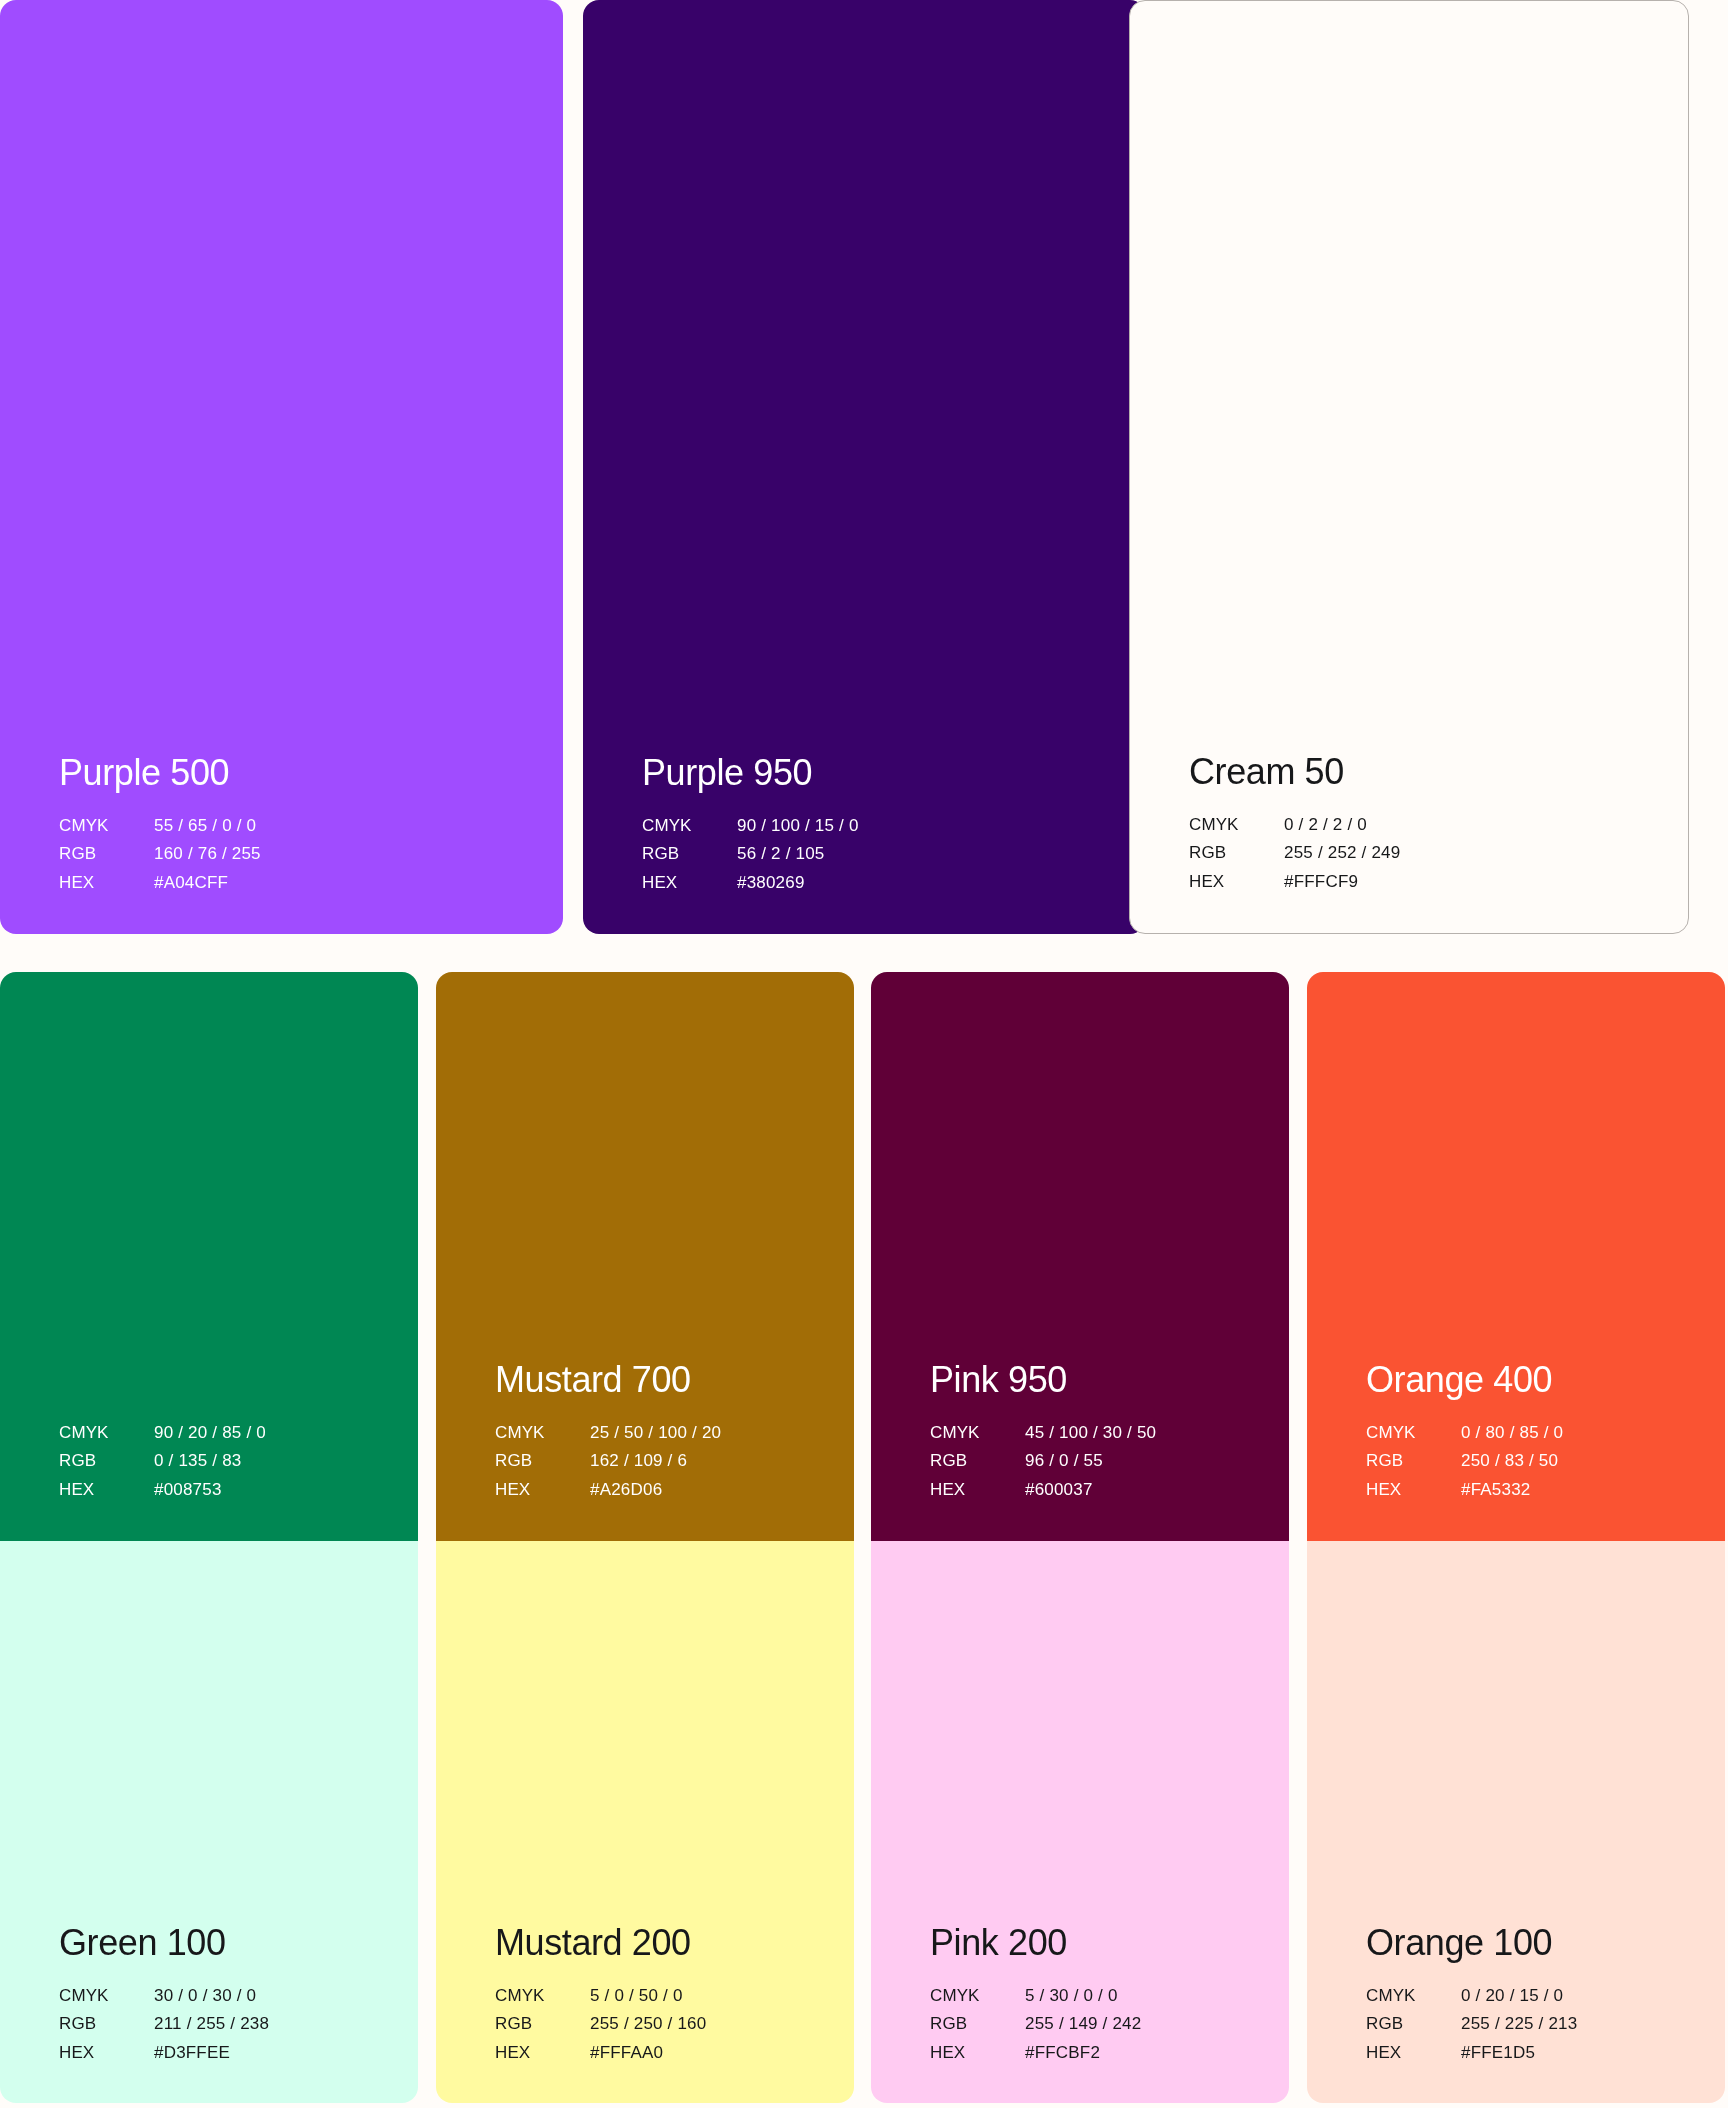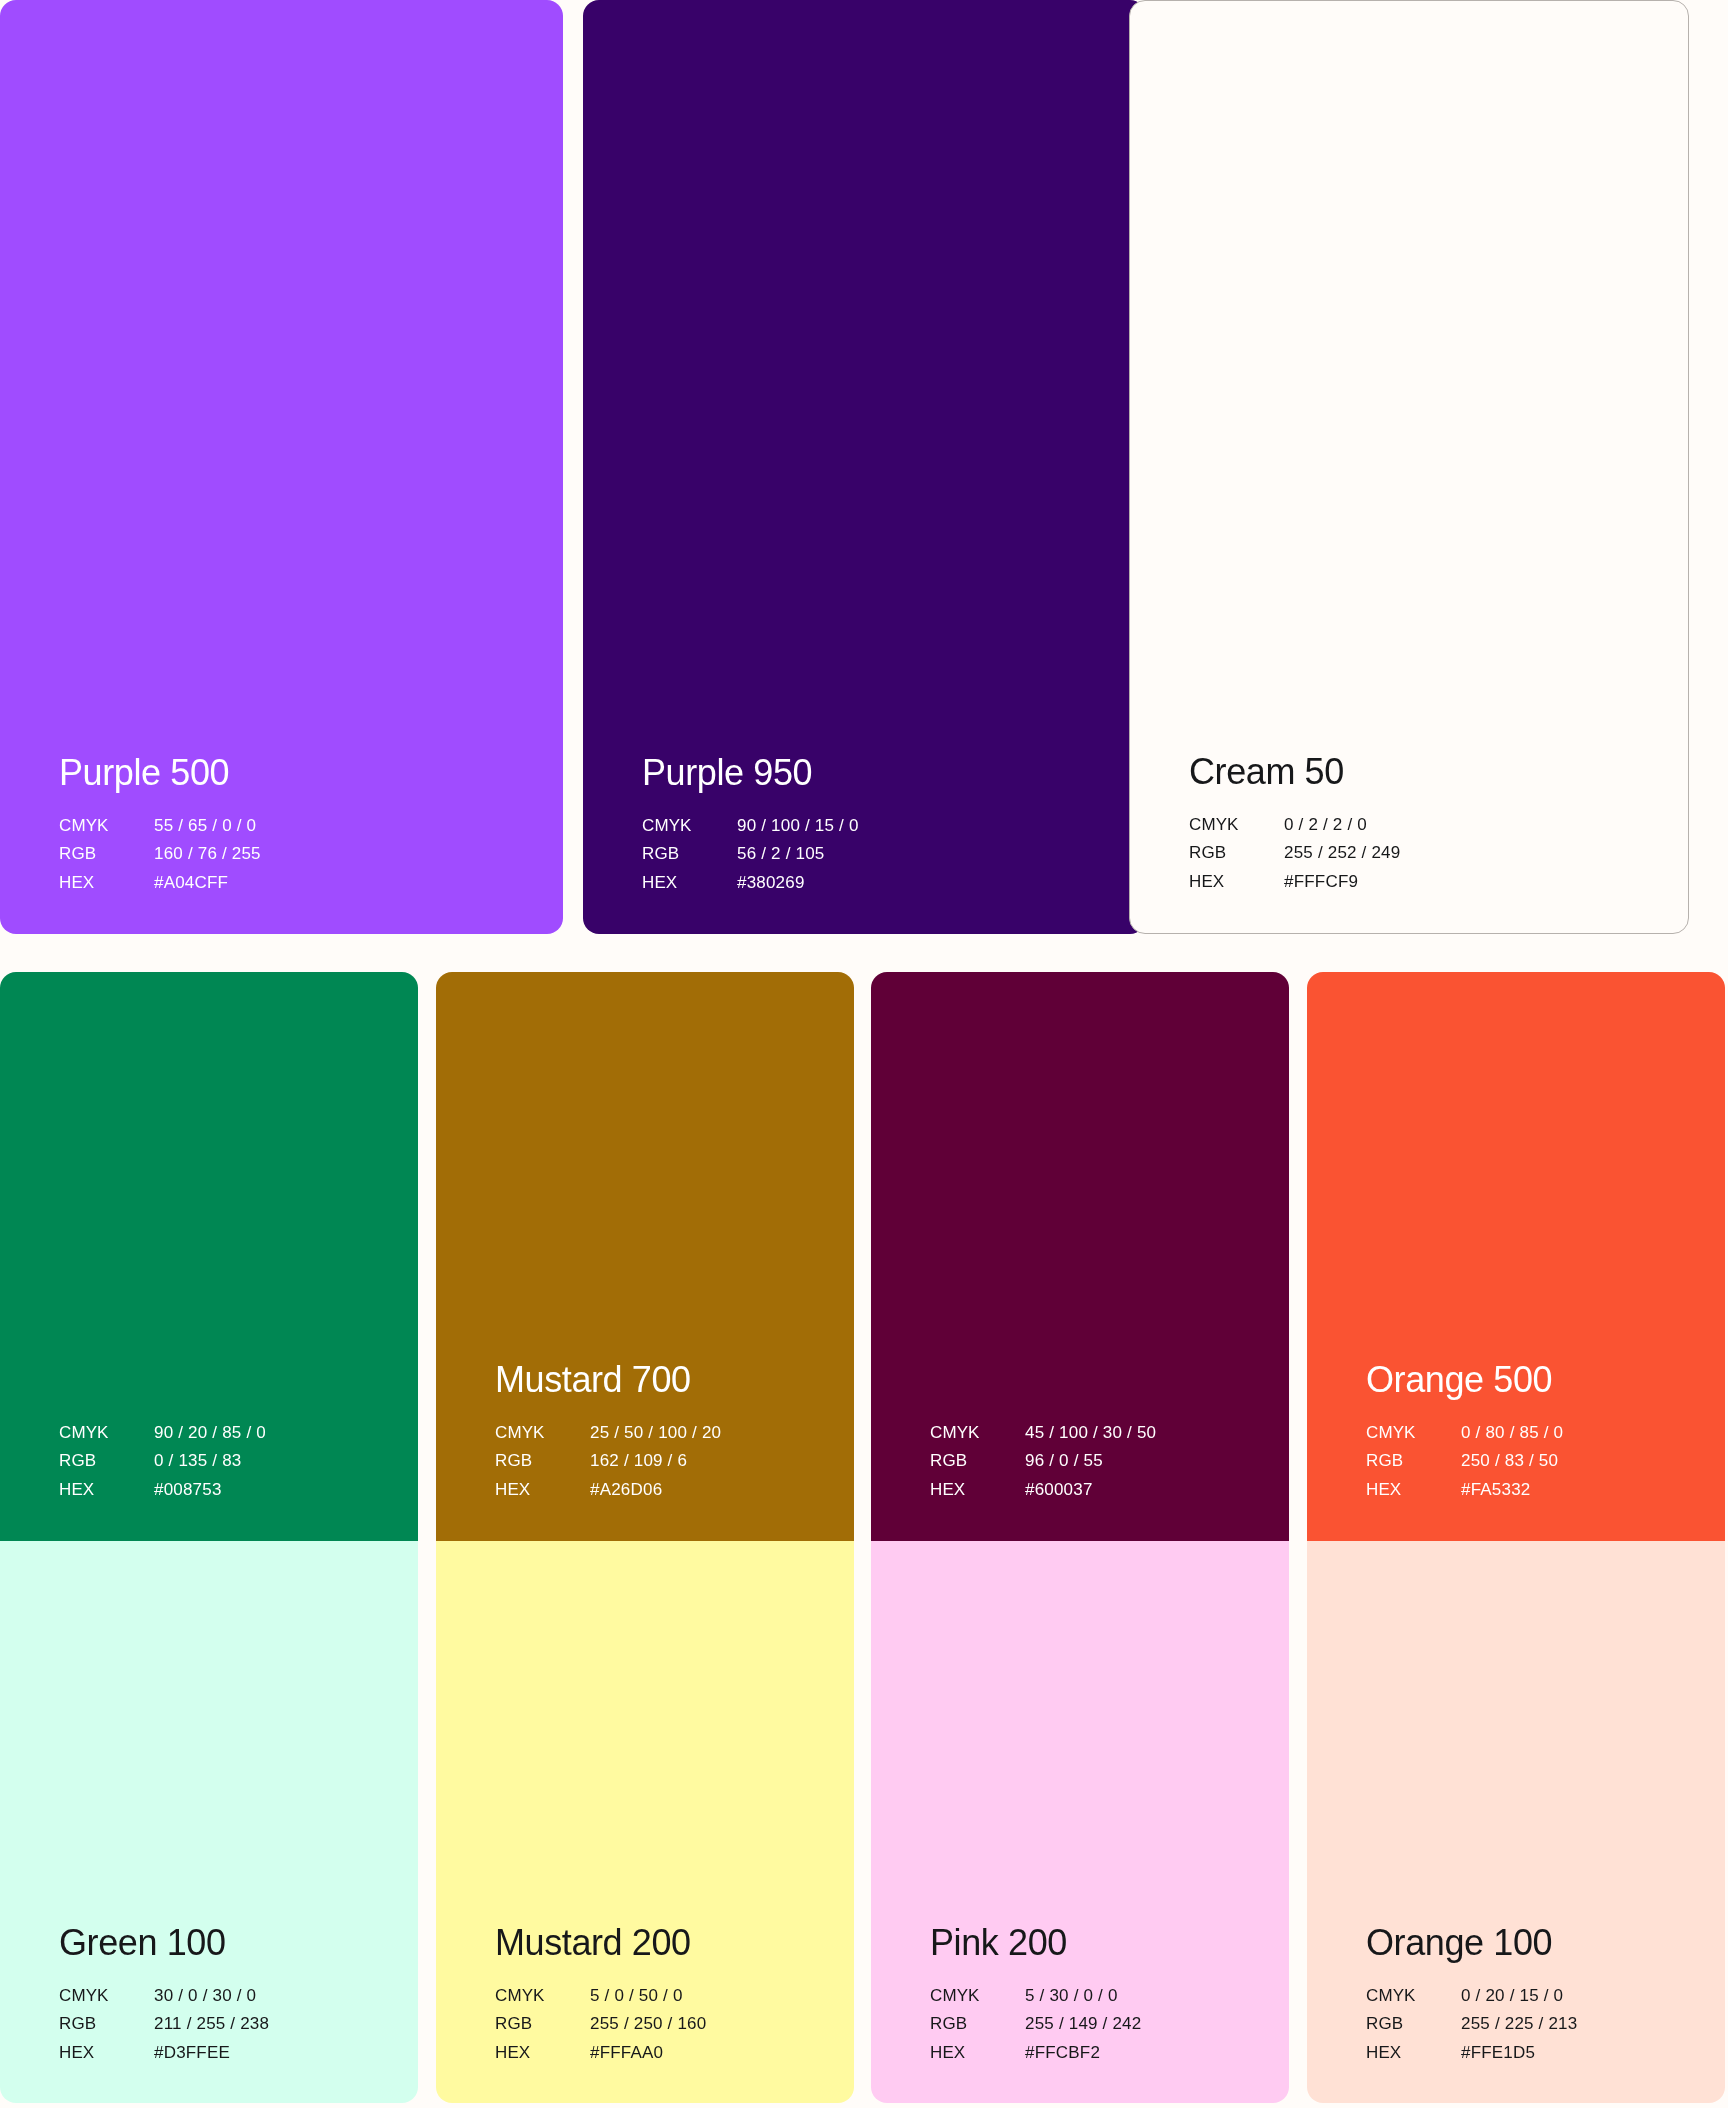--- a/index.html
+++ b/index.html
@@ -228,20 +228,21 @@
           <span class="spec-label">HEX</span>
           <span class="spec-value">#FFFAA0</span>
         </div>
       </div>
     </div>
   </div>
 
   <div class="stack" id="stack-pink">
     <div class="swatch half-top on-dark" style="background: rgb(96, 0, 55);">
       <div class="swatch-inner">
+        <div class="swatch-name">Pink 950</div>
         <div class="spec-row">
           <span class="spec-label">CMYK</span>
           <span class="spec-value">45 / 100 / 30 / 50</span>
         </div>
         <div class="spec-row">
           <span class="spec-label">RGB</span>
           <span class="spec-value">96 / 0 / 55</span>
         </div>
         <div class="spec-row">
           <span class="spec-label">HEX</span>
@@ -264,21 +265,21 @@
           <span class="spec-label">HEX</span>
           <span class="spec-value">#FFCBF2</span>
         </div>
       </div>
     </div>
   </div>
 
   <div class="stack" id="stack-orange">
     <div class="swatch half-top on-dark" style="background: rgb(250, 83, 50);">
       <div class="swatch-inner">
-        <div class="swatch-name">Orange 500</div>
+        <div class="swatch-name">Orange 400</div>
         <div class="spec-row">
           <span class="spec-label">CMYK</span>
           <span class="spec-value">0 / 80 / 85 / 0</span>
         </div>
         <div class="spec-row">
           <span class="spec-label">RGB</span>
           <span class="spec-value">250 / 83 / 50</span>
         </div>
         <div class="spec-row">
           <span class="spec-label">HEX</span>

